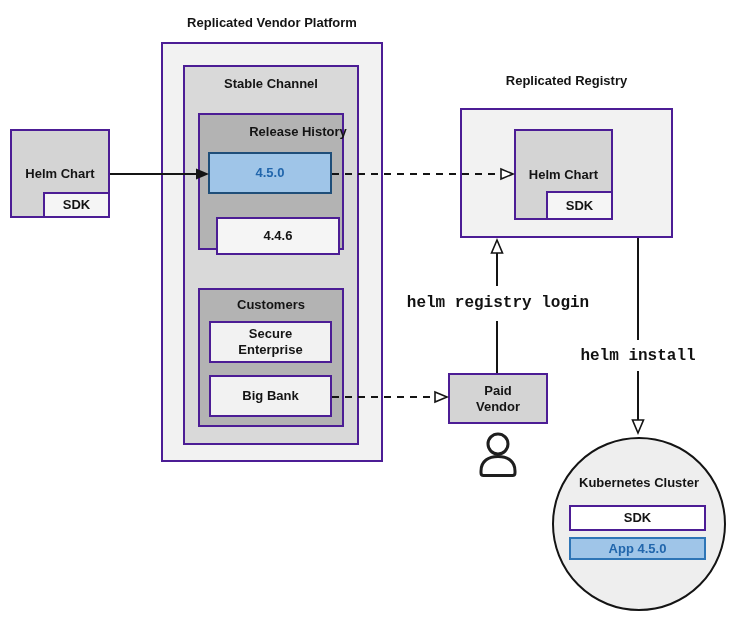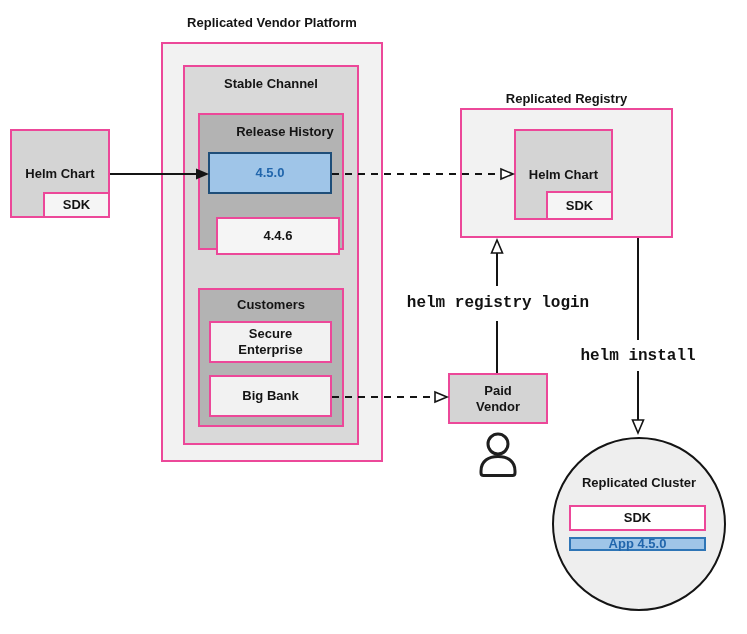--- a/index.html
+++ b/index.html
@@ -1,20 +1,20 @@
 <!DOCTYPE html>
 <html><head>
 <meta charset="utf-8">
 <style>
   html,body{margin:0;padding:0;background:#fff;}
   .canvas{
     position:relative;width:747px;height:634px;background:#ffffff;
     font-family:"Liberation Sans",sans-serif;overflow:hidden;
   }
-  .box{position:absolute;box-sizing:border-box;border:2px solid #ec4899;}
+  .box{position:absolute;box-sizing:border-box;border:2px solid #4c1d95;}
   .fill-outer{background:#f2f2f2;}
   .fill-mid{background:#d9d9d9;}
   .fill-inner{background:#b3b3b3;}
   .fill-box{background:#d4d4d4;}
   .fill-light{background:#f5f5f5;}
   .fill-white{background:#ffffff;}
   .fill-circle{background:#eeeeee;}
   .fill-blue{background:#9fc5e8;}
   .blue-border{border-color:#1f4e79;}
   .blue-border2{border-color:#2e75b6;}
@@ -37,21 +37,21 @@
 
 <div class="canvas">
 
   <div class="title-top lbl" style="left:161px;top:15px;width:222px;">Replicated Vendor Platform</div>
   <div class="box fill-outer" style="left:161px;top:42px;width:222px;height:420px;"></div>
 
   <div class="box fill-mid" style="left:183px;top:65px;width:176px;height:380px;"></div>
   <div class="lbl title-top" style="left:183px;top:76px;width:176px;">Stable Channel</div>
 
   <div class="box fill-inner" style="left:198px;top:113px;width:146px;height:137px;"></div>
-  <div class="lbl title-top" style="left:212px;top:124px;width:146px;">Release History</div>
+  <div class="lbl title-top" style="left:186px;top:124px;width:146px;padding-left:39px;">Release History</div>
 
   <div class="box fill-blue blue-border center-flex lbl blue-text" style="left:208px;top:152px;width:124px;height:42px;">
     <span>4.5.0</span>
   </div>
   <div class="box fill-light center-flex lbl" style="left:216px;top:204px;width:124px;height:38px;margin-top:13px;">
     <span>4.4.6</span>
   </div>
 
   <div class="box fill-inner" style="left:198px;top:288px;width:146px;height:139px;"></div>
   <div class="lbl title-top" style="left:198px;top:297px;width:146px;">Customers</div>
@@ -63,40 +63,40 @@
     <span style="width:90px;">Secure Enterprise</span>
   </div>
 
   <div class="box fill-box center-flex lbl" style="left:10px;top:129px;width:100px;height:89px;">
     <span>Helm Chart</span>
   </div>
   <div class="box fill-light center-flex lbl" style="left:43px;top:192px;width:67px;height:26px;z-index:3;">
     <span>SDK</span>
   </div>
 
-  <div class="title-top lbl" style="left:460px;top:91px;width:213px;">Replicated Registry</div>
+  <div class="title-top lbl" style="left:460px;top:73px;width:213px;">Replicated Registry</div>
   <div class="box fill-outer" style="left:460px;top:108px;width:213px;height:130px;"></div>
   <div class="box fill-box center-flex lbl" style="left:514px;top:129px;width:99px;height:91px;">
     <span>Helm Chart</span>
   </div>
   <div class="box fill-light center-flex lbl" style="left:546px;top:191px;width:67px;height:29px;z-index:3;">
     <span>SDK</span>
   </div>
 
   <div class="box fill-box center-flex lbl" style="left:448px;top:373px;width:100px;height:51px;">
     <span style="width:60px;">Paid Vendor</span>
   </div>
 
 
   <div class="circle fill-circle" style="left:552px;top:437px;width:174px;height:174px;"></div>
-  <div class="title-top lbl" style="left:552px;top:475px;width:174px;">Replicated Cluster</div>
+  <div class="title-top lbl" style="left:552px;top:475px;width:174px;">Kubernetes Cluster</div>
   <div class="box fill-white center-flex lbl" style="left:569px;top:505px;width:137px;height:26px;">
     <span>SDK</span>
   </div>
-  <div class="box fill-blue blue-border2 center-flex lbl blue-text" style="left:569px;top:537px;width:137px;height:14px;">
+  <div class="box fill-blue blue-border2 center-flex lbl blue-text" style="left:569px;top:537px;width:137px;height:23px;">
     <span>App 4.5.0</span>
   </div>
 
   <div class="mono" style="left:538px;top:347px;width:200px;">helm install</div>
   <div class="mono" style="left:398px;top:294px;width:200px;">helm registry login</div>
 
   <svg class="overlay" viewBox="0 0 747 634">
 
     <line x1="110" y1="174" x2="196" y2="174" stroke="#141414" stroke-width="2"></line>
     <polygon points="196,168.5 209,174 196,179.5" fill="#141414"></polygon>

